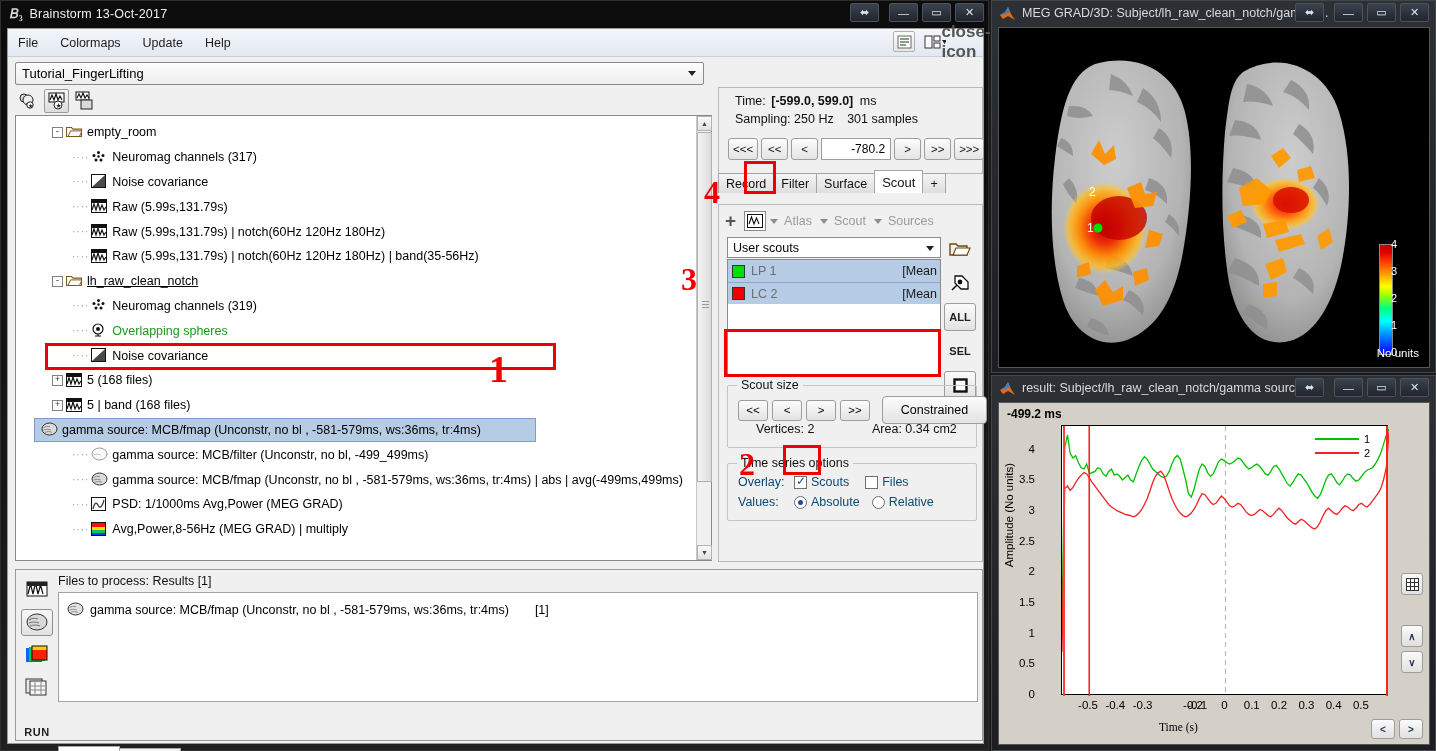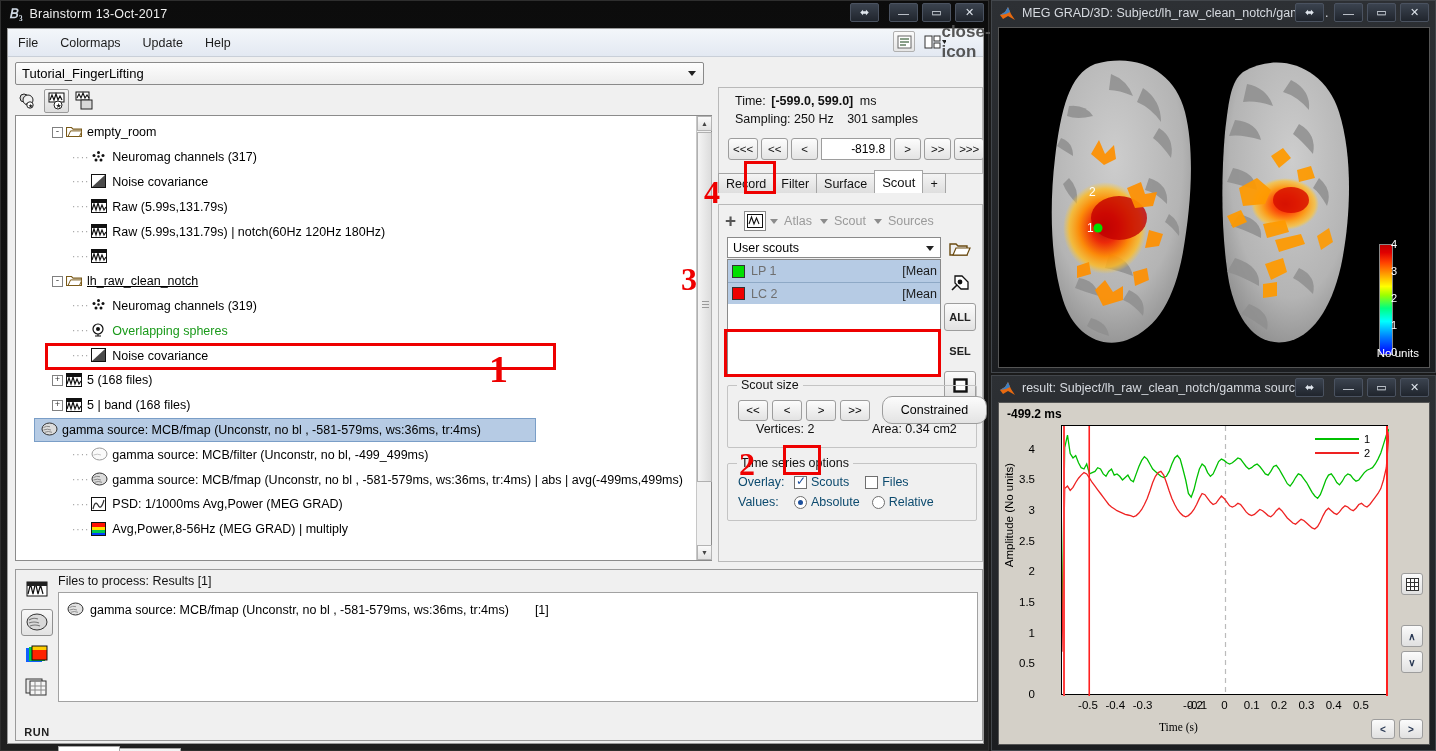--- a/index.html
+++ b/index.html
@@ -147,21 +147,21 @@
 
   .group {
     position:absolute; border:1px solid #c4c4c4; border-radius:2px;
   }
   .group > .glabel { position:absolute; left:9px; top:-8px; background:#f0f0f0; padding:0 4px; font-size:12.5px; color:#111; }
 
   #scoutsize { left:8px; top:180px; width:250px; height:63px; }
   #ssrow { position:absolute; left:10px; top:10px; display:flex; gap:4px; align-items:center; }
   .ssbtn { width:30px; height:21px; font-size:11.5px; border:1px solid #9d9d9d; border-radius:3px;
            background:linear-gradient(to bottom,#fcfcfc,#e3e3e3); display:flex; align-items:center; justify-content:center; }
-  #constrained { margin-left:8px; width:105px; height:28px; font-size:12.5px; border:1px solid #9d9d9d; border-radius:10px;
+  #constrained { margin-left:8px; width:105px; height:28px; font-size:12.5px; border:1px solid #9d9d9d; border-radius:4px;
            background:linear-gradient(to bottom,#fcfcfc,#e3e3e3); display:flex; align-items:center; justify-content:center; }
   .sstxt { position:absolute; top:36px; font-size:12.5px; color:#111; }
 
   #tsopts { left:8px; top:258px; width:250px; height:58px; }
   .optrow { position:absolute; font-size:12.5px; color:#0c4a6e; display:flex; align-items:center; }
   .cbox { width:13px; height:13px; background:#fff; border:1px solid #6f6f6f; margin-right:4px; position:relative; }
   .cbox.on::after { content:"✓"; position:absolute; left:1px; top:-3px; font-size:12px; color:#1c4f9c; }
   .radio { width:13px; height:13px; border-radius:50%; background:#fff; border:1px solid #6f6f6f; margin-right:4px; position:relative; }
   .radio.on::after { content:""; position:absolute; left:3px; top:3px; width:5px; height:5px; border-radius:50%; background:#1c4f9c; }
 
@@ -356,20 +356,21 @@
                 </svg></span>
               <span class="tlabel">Raw (5.99s,131.79s) | notch(60Hz 120Hz 180Hz)</span>
             </div>
             <div class="trow" style="padding-left: 56px;">
               <span class="dots">····</span>
               <span class="ticon"><svg width="16" height="14" viewBox="0 0 16 14">
                   <rect x="0.5" y="0.5" width="15" height="13" fill="#fff" stroke="#111"></rect>
                   <rect x="0.5" y="0.5" width="15" height="3.5" fill="#111"></rect>
                   <path d="M1 11 l2-6 l2 6 l2-7 l2 7 l2-5 l2 5 l2-3" fill="none" stroke="#111" stroke-width="1.2"></path>
                 </svg></span>
+              <span class="tlabel">Raw (5.99s,131.79s) | notch(60Hz 120Hz 180Hz) | band(35-56Hz)</span>
             </div>
             <div class="trow" style="padding-left: 36px;">
               <span class="exp">-</span>
               <span class="ticon"><svg width="16" height="13" viewBox="0 0 16 13">
                   <path d="M0.5 11.5 V2.5 h5 l1.6 1.6 h8.4 v7.4 z" fill="none" stroke="#7a5a18" stroke-width="1.1"></path>
                   <path d="M2 11.5 l2.6-5.6 h11.4 l-2.6 5.6 z" fill="#fff" stroke="#7a5a18" stroke-width="1"></path>
                 </svg></span>
               <span class="tlabel underline">lh_raw_clean_notch</span>
             </div>
             <div class="trow" style="padding-left: 56px;">
@@ -483,21 +484,21 @@
             <span style="margin-left:3px;">ms</span>
           </div>
           <div class="tline" style="margin-top:4px;">
             <span>Sampling: 250 Hz</span>
             <span style="margin-left:10px;">301 samples</span>
           </div>
           <div id="navrow">
             <div class="nbtn">&lt;&lt;&lt;</div>
             <div class="nbtn">&lt;&lt;</div>
             <div class="nbtn">&lt;</div>
-            <div id="timefield">-819.8</div>
+            <div id="timefield">-780.2</div>
             <div class="nbtn">&gt;</div>
             <div class="nbtn">&gt;&gt;</div>
             <div class="nbtn">&gt;&gt;&gt;</div>
           </div>
         </div>
 
         <div id="tabs">
           <div class="tab">Record</div>
           <div class="tab">Filter</div>
           <div class="tab">Surface</div>

